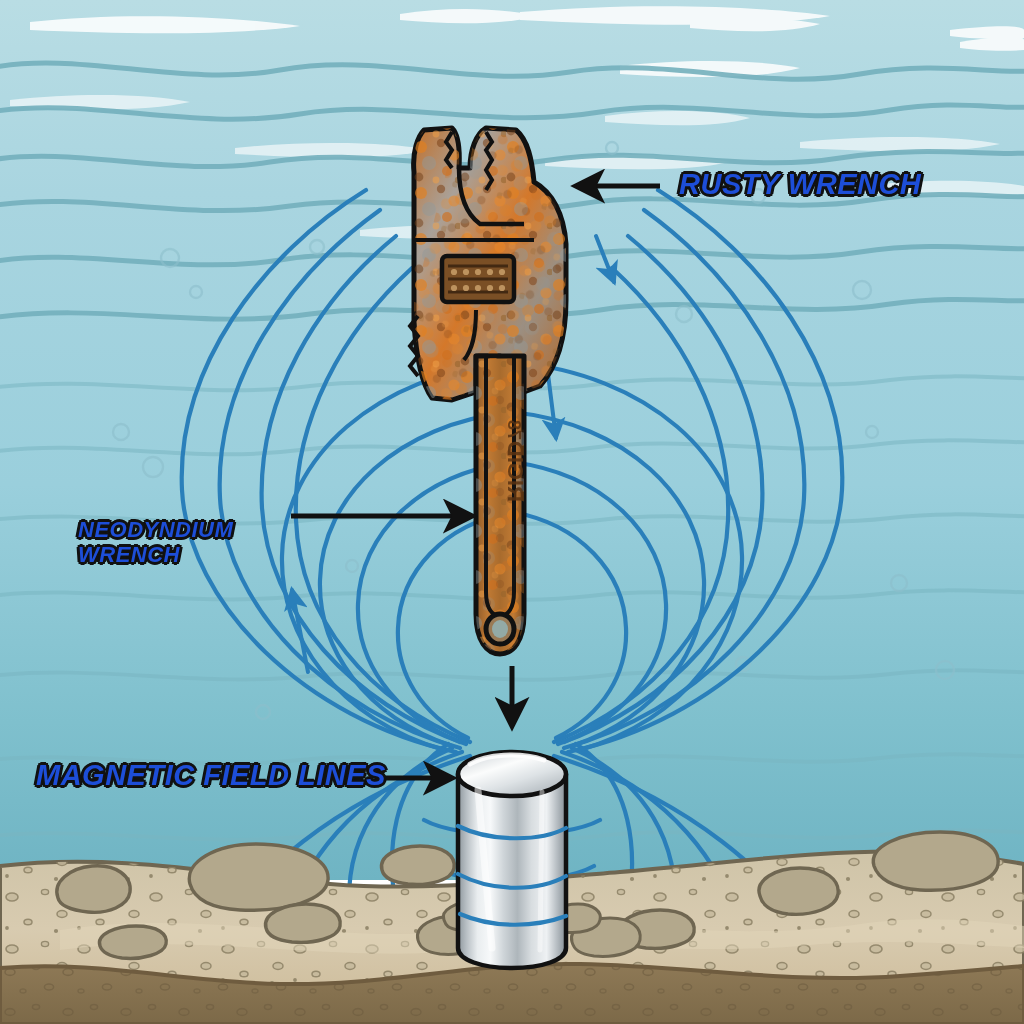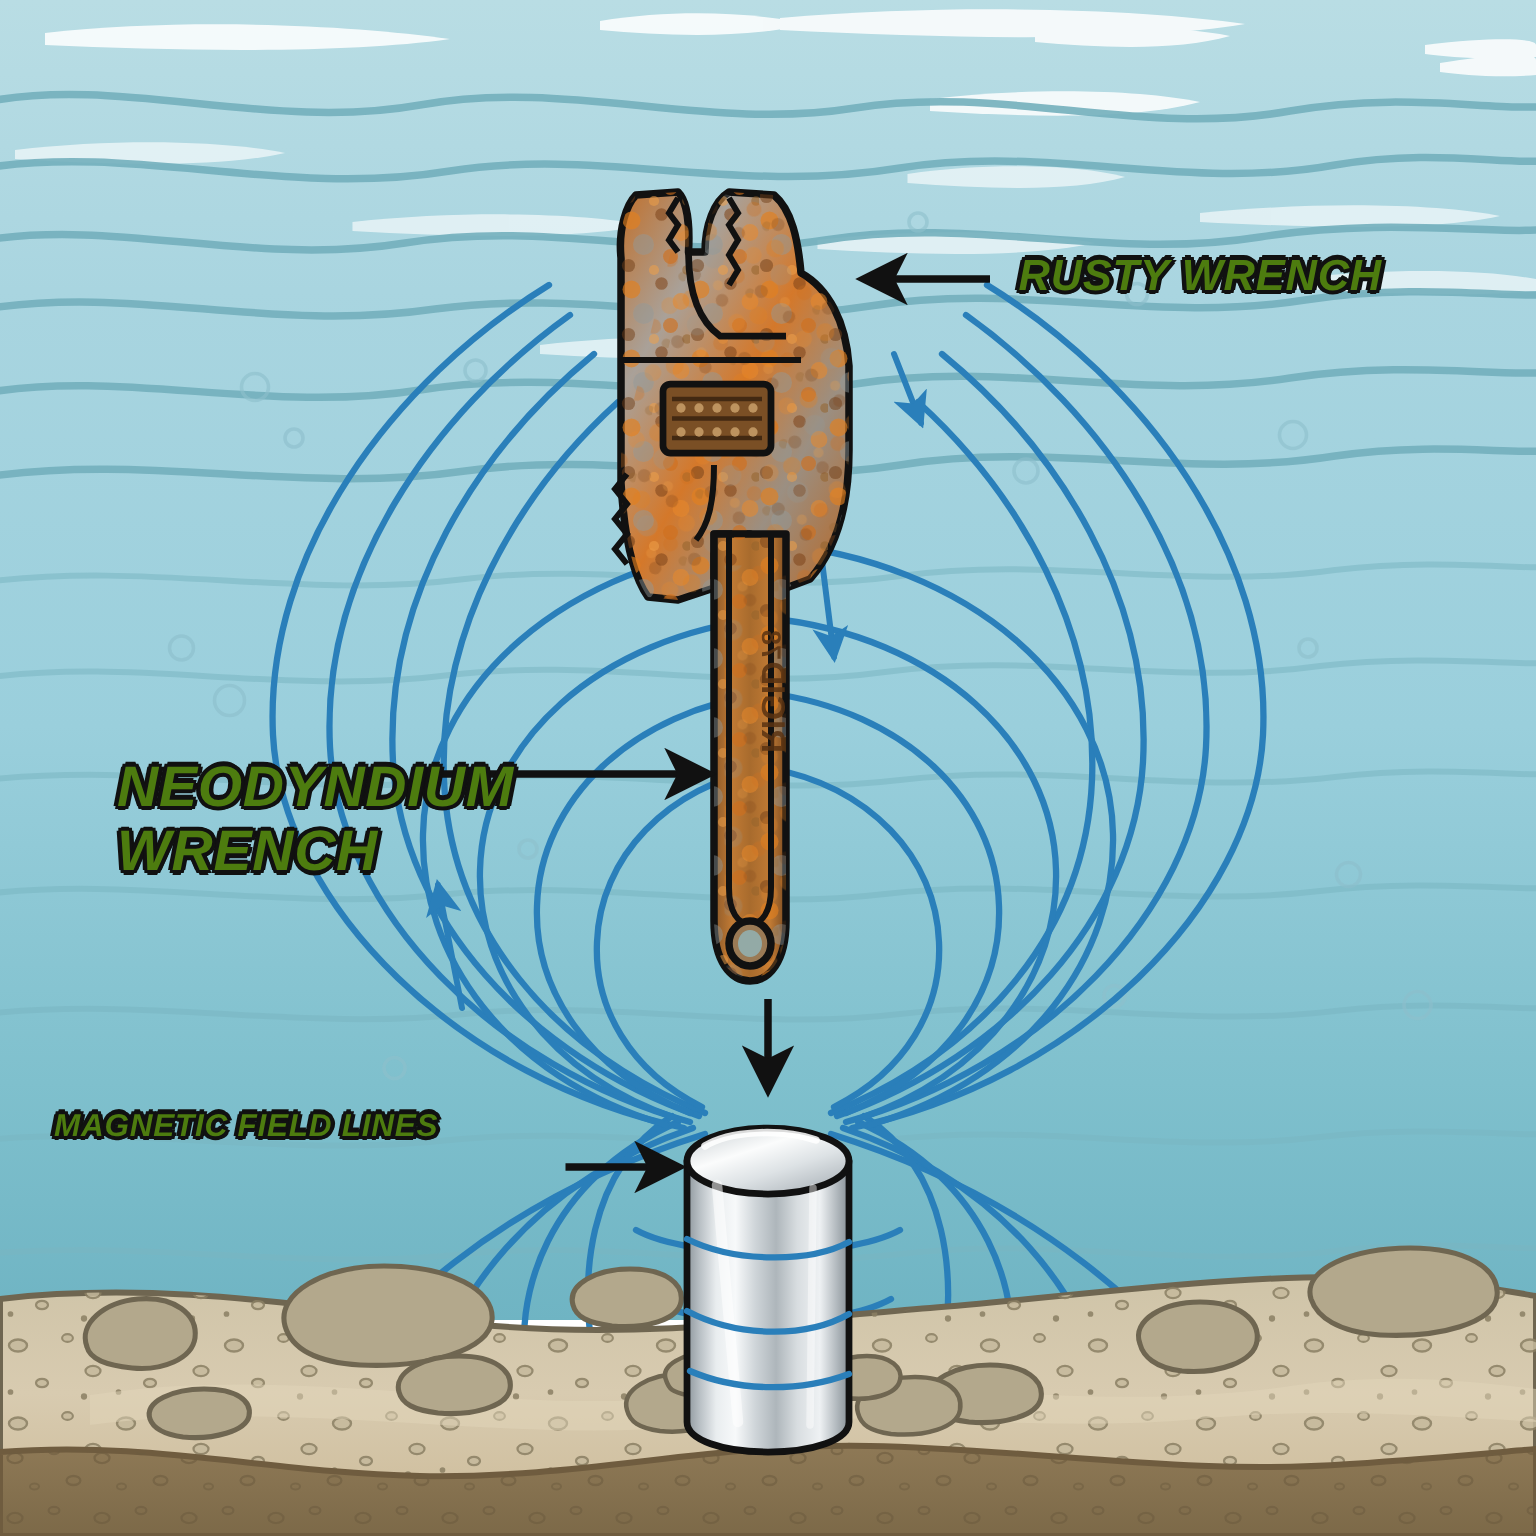--- a/index.html
+++ b/index.html
@@ -3,35 +3,35 @@
 <meta charset="utf-8">
 <style>
   html,body{margin:0;padding:0;background:#fff;}
   #stage{
     position:relative;width:1024px;height:1024px;overflow:hidden;
     font-family:"Liberation Sans", sans-serif;
   }
   #scene{position:absolute;left:0;top:0;width:1024px;height:1024px;}
   .lbl{
     position:absolute;
-    color:#4d7c0f;
+    color:#1d4ed8;
     font-weight:bold;
     font-style:italic;
     letter-spacing:0.5px;
     white-space:pre;
     text-shadow:
       -2px -2px 0 #111, 2px -2px 0 #111, -2px 2px 0 #111, 2px 2px 0 #111,
       -2px 0 0 #111, 2px 0 0 #111, 0 -2px 0 #111, 0 2px 0 #111,
       -3px 0 0 #111, 3px 0 0 #111, 0 -3px 0 #111, 0 3px 0 #111;
     line-height:1.12;
     pointer-events:none;
   }
   #lbl-wrench{left:679px;top:168px;font-size:29px;}
-  #lbl-magnet{left:78px;top:504px;font-size:38px;}
-  #lbl-field{left:36px;top:739px;font-size:21px;}
+  #lbl-magnet{left:78px;top:518px;font-size:22px;}
+  #lbl-field{left:36px;top:759px;font-size:29px;}
 </style>
 </head>
 <body>
 
 <div id="stage">
 
   <svg id="scene" viewBox="0 0 1024 1024" xmlns="http://www.w3.org/2000/svg">
     <defs>
       <linearGradient id="gWater" x1="0" y1="0" x2="0" y2="1">
         <stop offset="0%" stop-color="#b9dde4"></stop>

